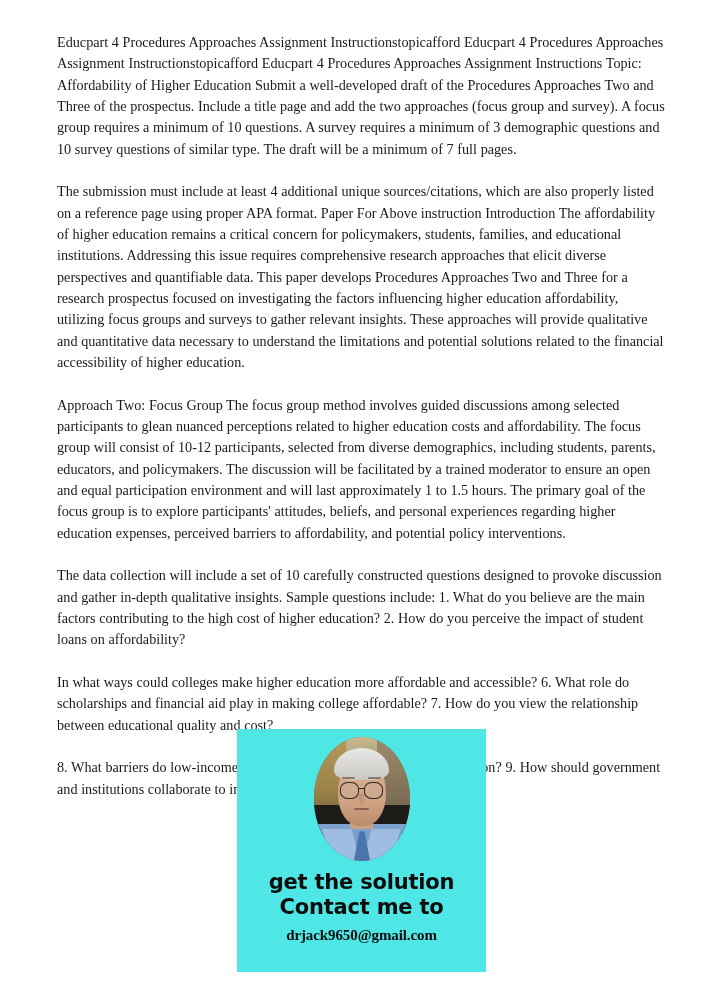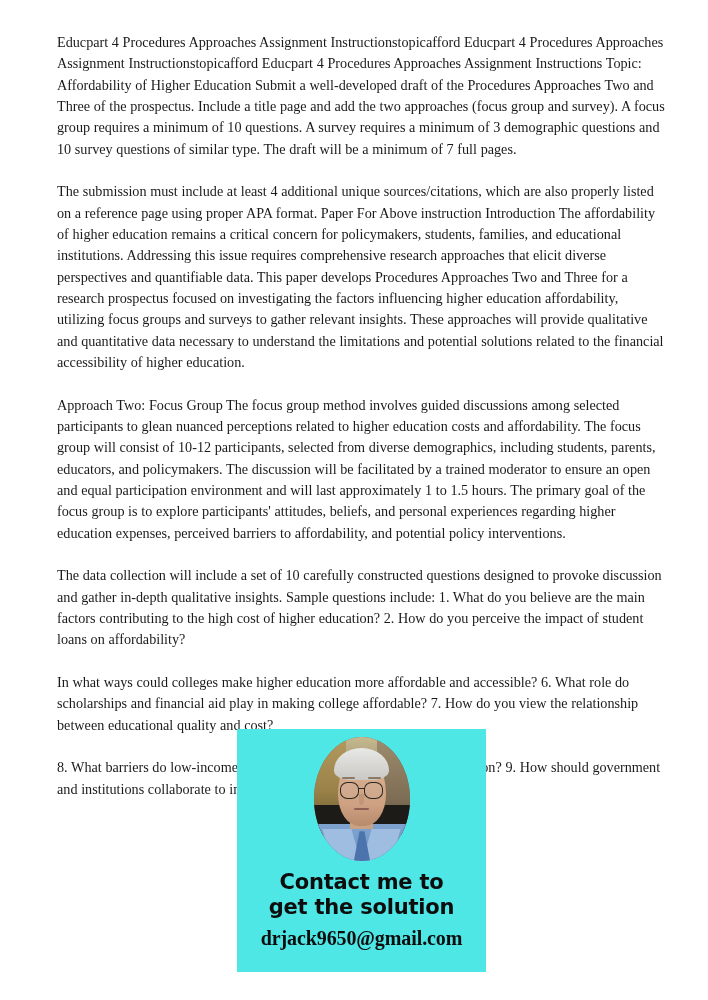--- a/index.html
+++ b/index.html
@@ -195,21 +195,21 @@
     letter-spacing: -0.2px;
     width: 100%;
   }
   #contact-heading .line {
     display: block;
   }
 
   #contact-email {
     margin-top: 7px;
     font-family: "Liberation Serif", "DejaVu Serif", serif;
-    font-size: 20px;
+    font-size: 15px;
     font-weight: bold;
     color: #0d0d0d;
     text-align: center;
     width: 100%;
     letter-spacing: -0.1px;
   }
 </style>
 </head>
 <body>
 
@@ -241,21 +241,21 @@
       <div class="photo-brow-l"></div>
       <div class="photo-brow-r"></div>
       <div class="photo-glass-l"></div>
       <div class="photo-glass-r"></div>
       <div class="photo-bridge"></div>
       <div class="photo-nose"></div>
       <div class="photo-mouth"></div>
     </div>
 
     <div id="contact-heading">
+      <span class="line">get the solution</span>
       <span class="line">Contact me to</span>
-      <span class="line">get the solution</span>
     </div>
 
     <div id="contact-email">drjack9650@gmail.com</div>
 
   </div>
 
 </div>
 
 </body></html>

